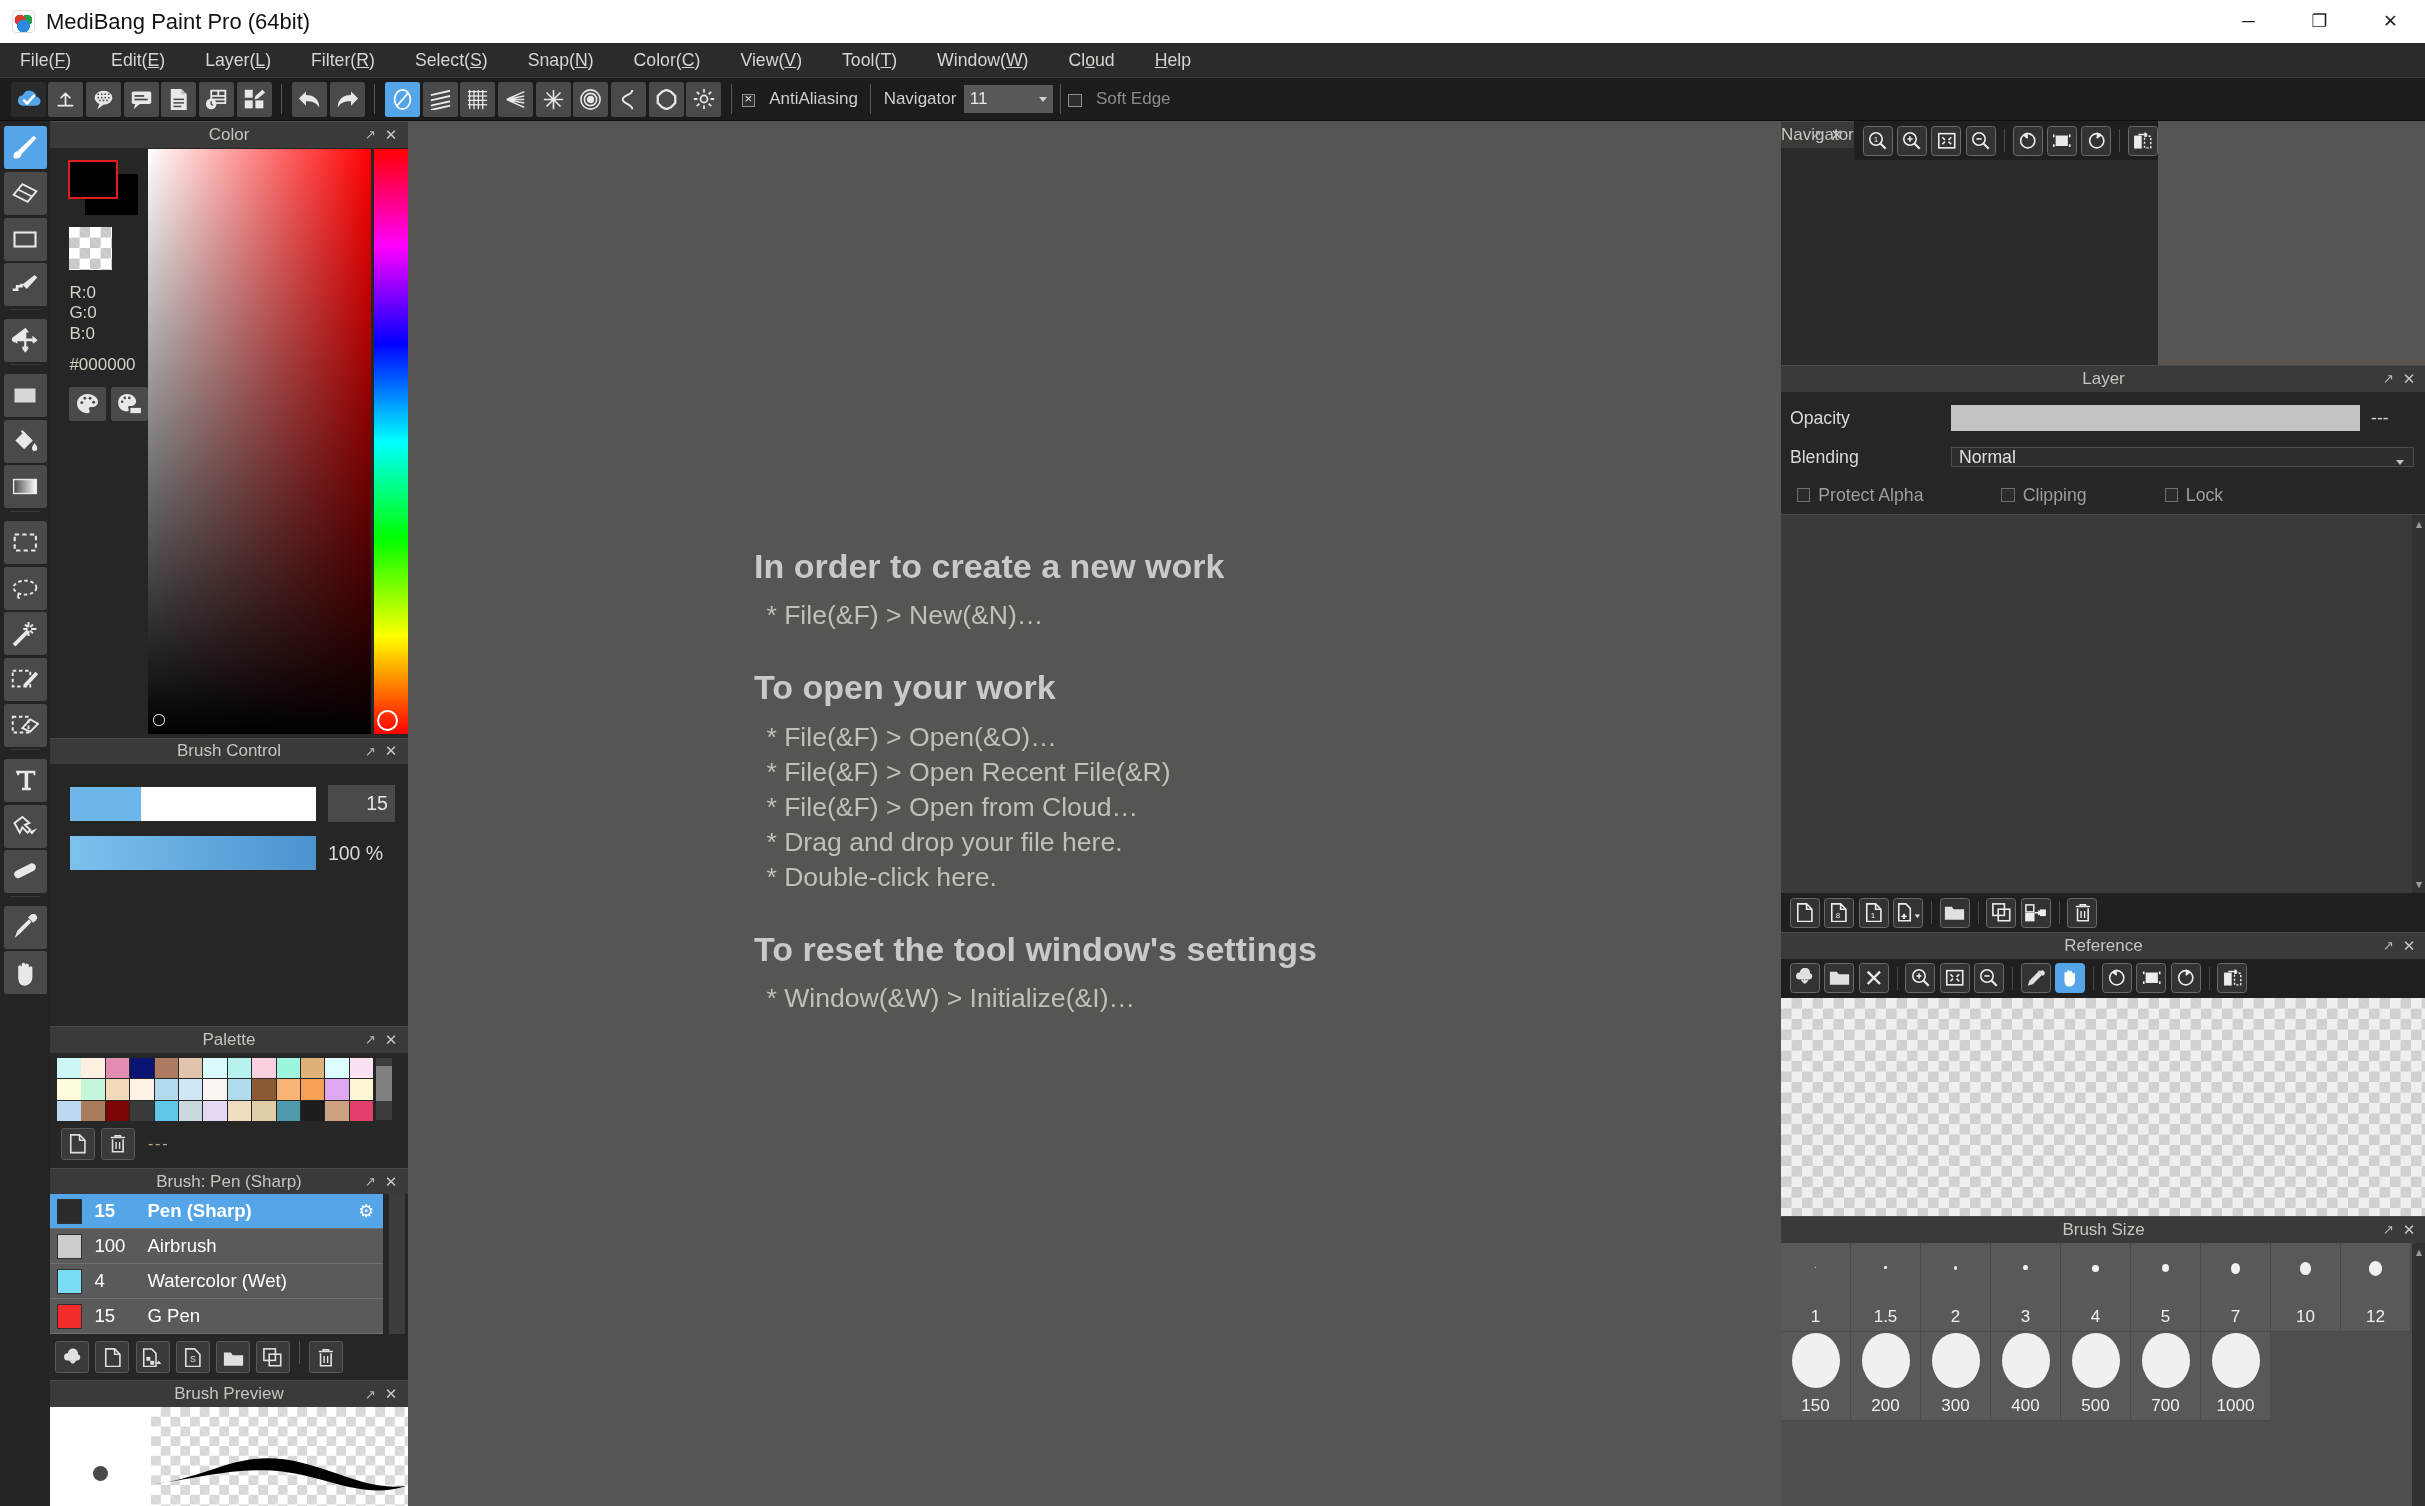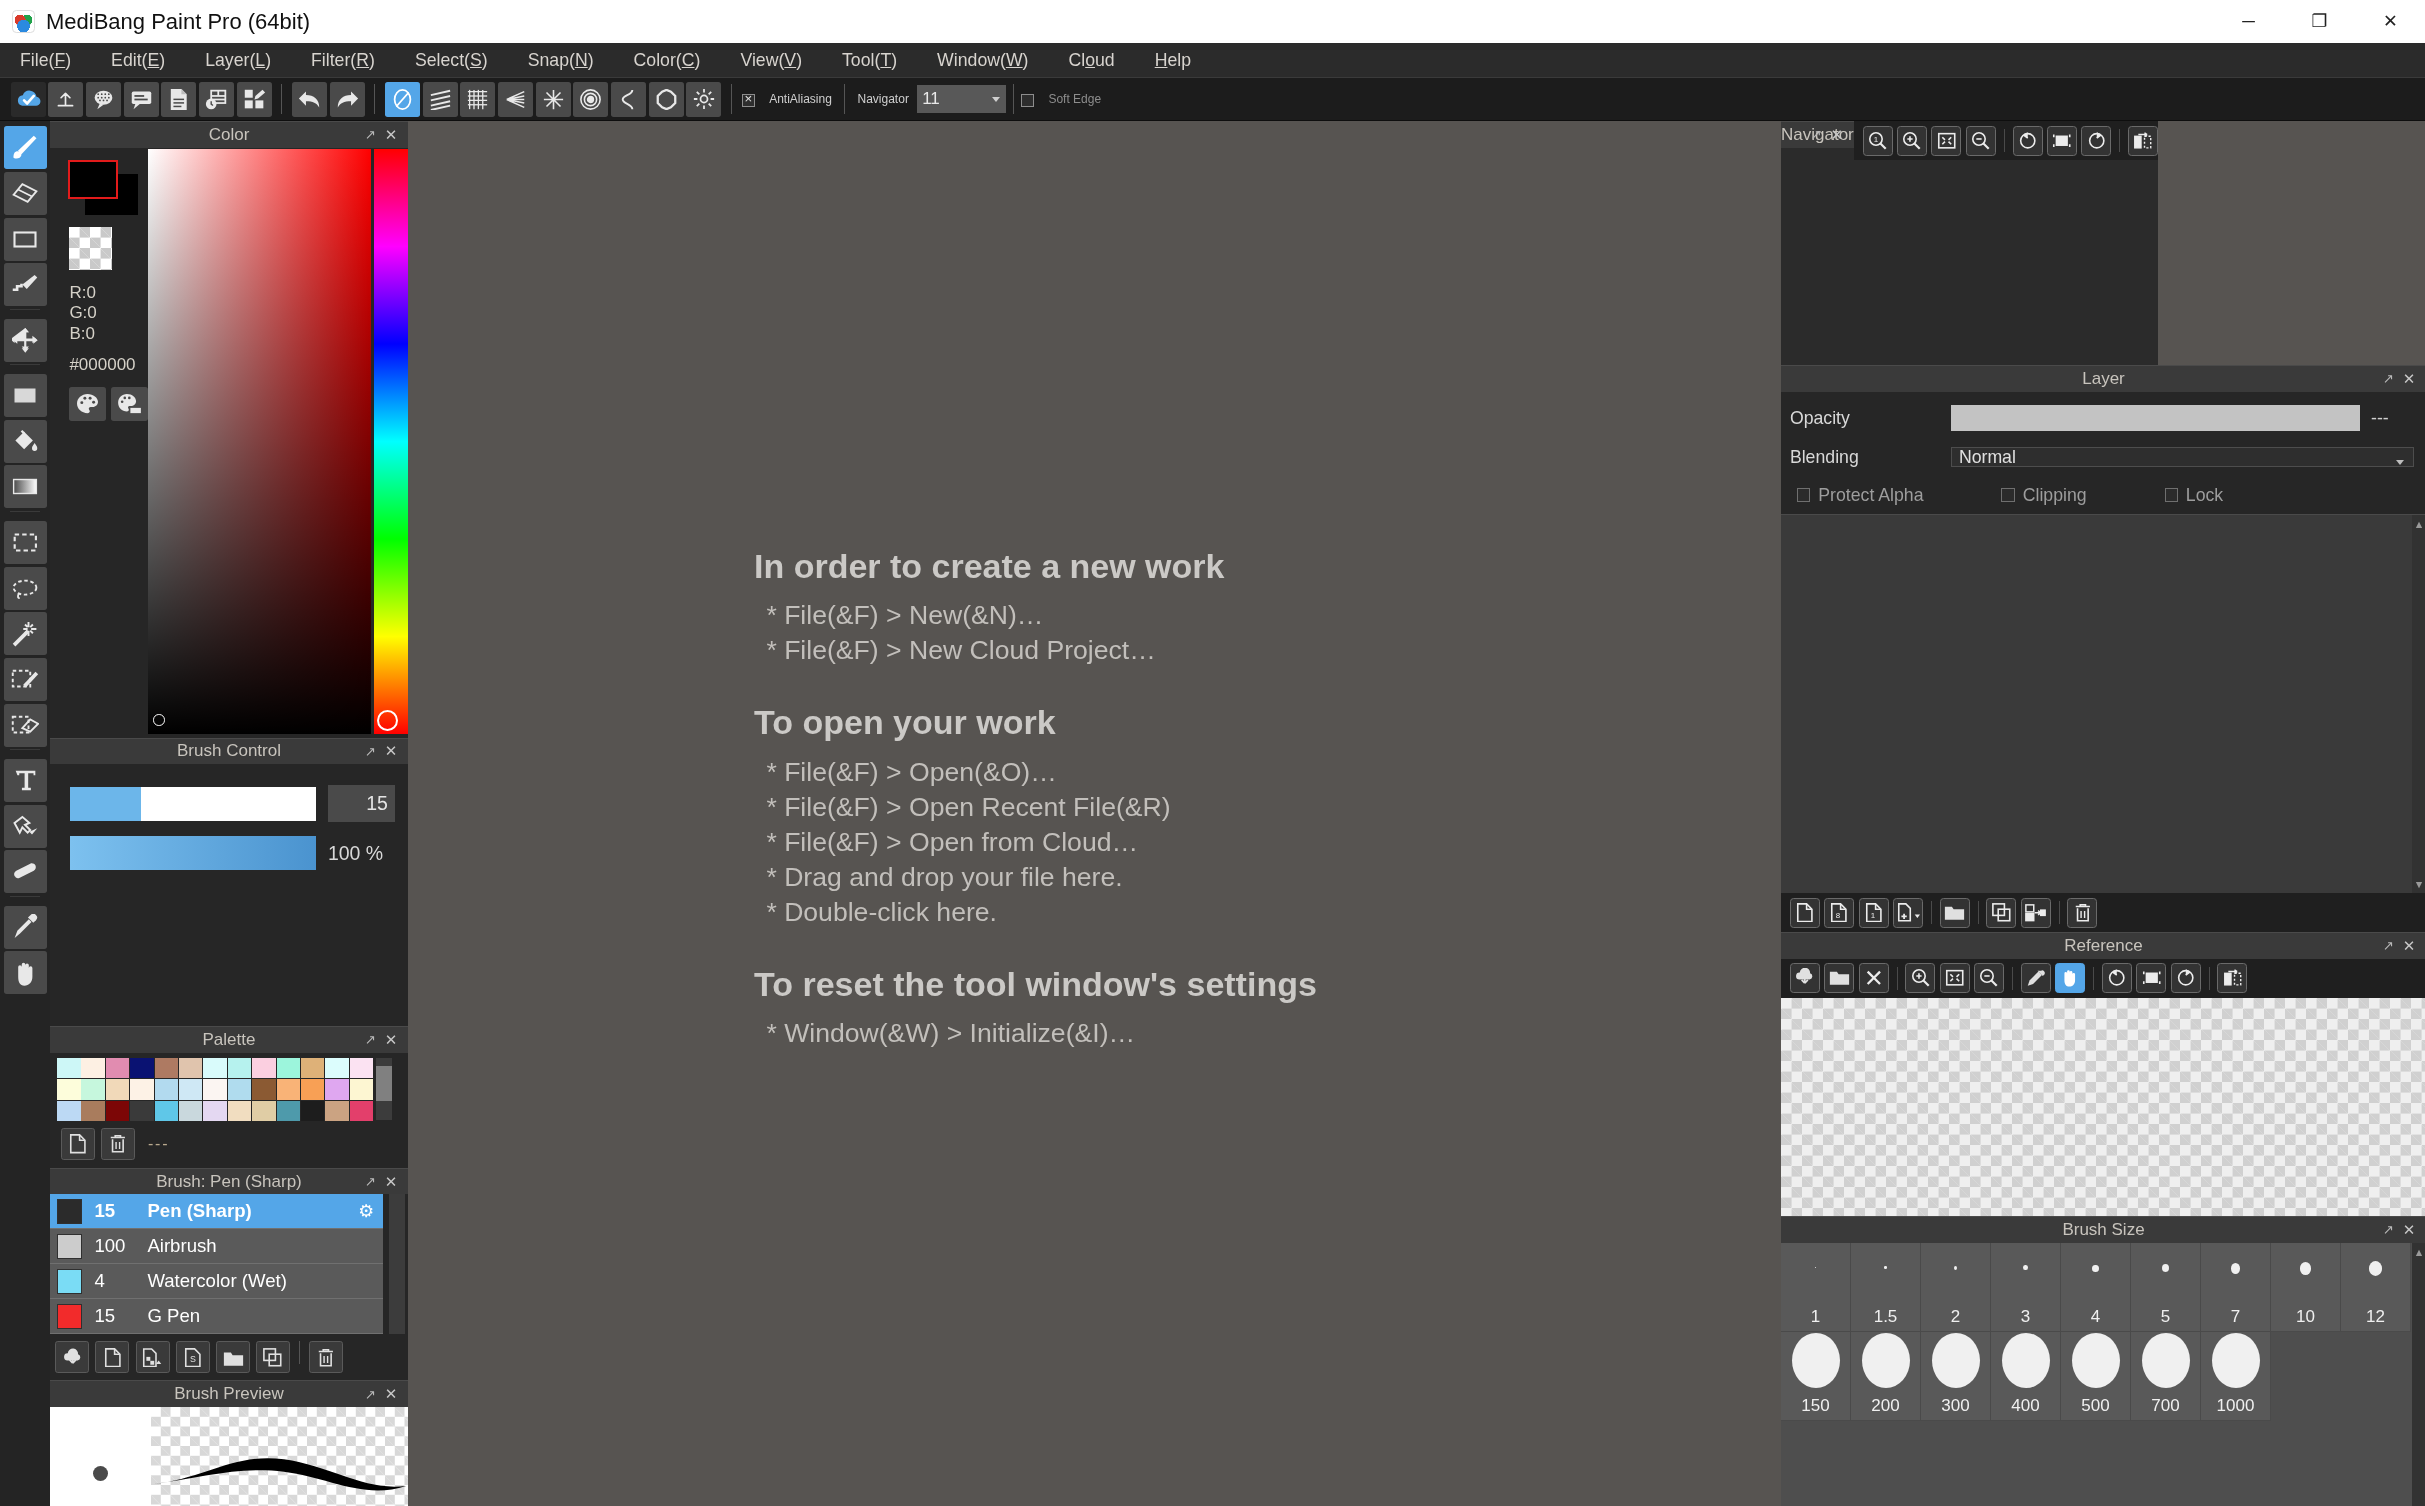--- a/index.html
+++ b/index.html
@@ -47,21 +47,21 @@
     padding-left:10.6px; gap:2.7px;border-bottom:0.9px solid #0e0e0e;
   }
   .tb-btn{
     width:35px;height:35px;background:#4a4a4a;border-radius:2.7px;
     display:flex;align-items:center;justify-content:center;
     color:#e6e6e6;
   }
   .tb-btn.accent{ background:#2a2a2a; }
   .tb-btn.on{ background:#54a6e8; }
   .tb-sep{ width:0.9px;height:30px;background:#555;margin:0 7px; }
-  .tb-label{ font-size:12px;color:#cfcfcf;margin:0 5.3px;white-space:nowrap;}
+  .tb-label{ font-size:17px;color:#cfcfcf;margin:0 5.3px;white-space:nowrap;}
   .tb-cb{ width:13.3px;height:13.3px;border:0.9px solid #8d8d8d;display:inline-block;margin-right:6.2px;
           position:relative;top:1.8px;background:#2d2d2d;}
   .tb-cb.checked::after{content:"\00d7";position:absolute;left:1.8px;top:-4.4px;font-size:13.3px;color:#e4e4e4;}
   .tb-combo{
     width:89px;height:28px;background:#585858;border:none;color:#e8e8e8;
     font-size:17px;display:flex;align-items:center;padding:0 5.3px;position:relative;
   }
   .tb-combo .arrow{position:absolute;right:6.2px;top:11.5px;border-left:4.4px solid transparent;
       border-right:4.4px solid transparent;border-top:5.3px solid #cfcfcf;}
 
@@ -761,21 +761,20 @@
         </div>
       </div>
     </div>
   </div>
 
   <div id="canvas-area">
     <div class="welcome" id="welcome">
         <h2 class="">In order to create a new work</h2>
         <ul>
           <li>* File(&amp;F) &gt; New(&amp;N)…</li>
-          <li>* File(&amp;F) &gt; New Cloud Project…</li>
         </ul>
         <h2 class="sp">To open your work</h2>
         <ul>
           <li>* File(&amp;F) &gt; Open(&amp;O)…</li>
           <li>* File(&amp;F) &gt; Open Recent File(&amp;R)</li>
           <li>* File(&amp;F) &gt; Open from Cloud…</li>
           <li>* Drag and drop your file here.</li>
           <li>* Double-click here.</li>
         </ul>
         <h2 class="sp">To reset the tool window's settings</h2>

